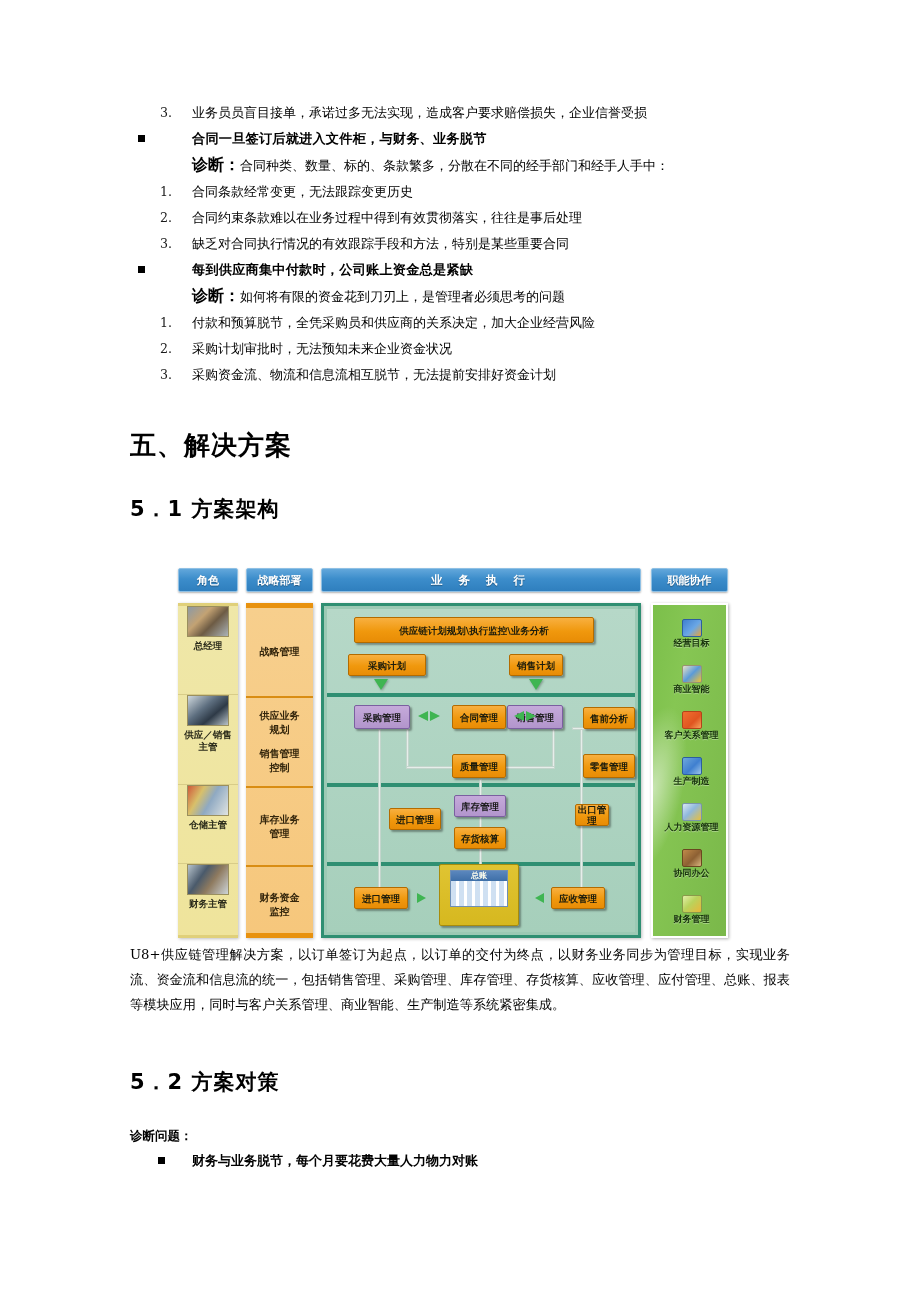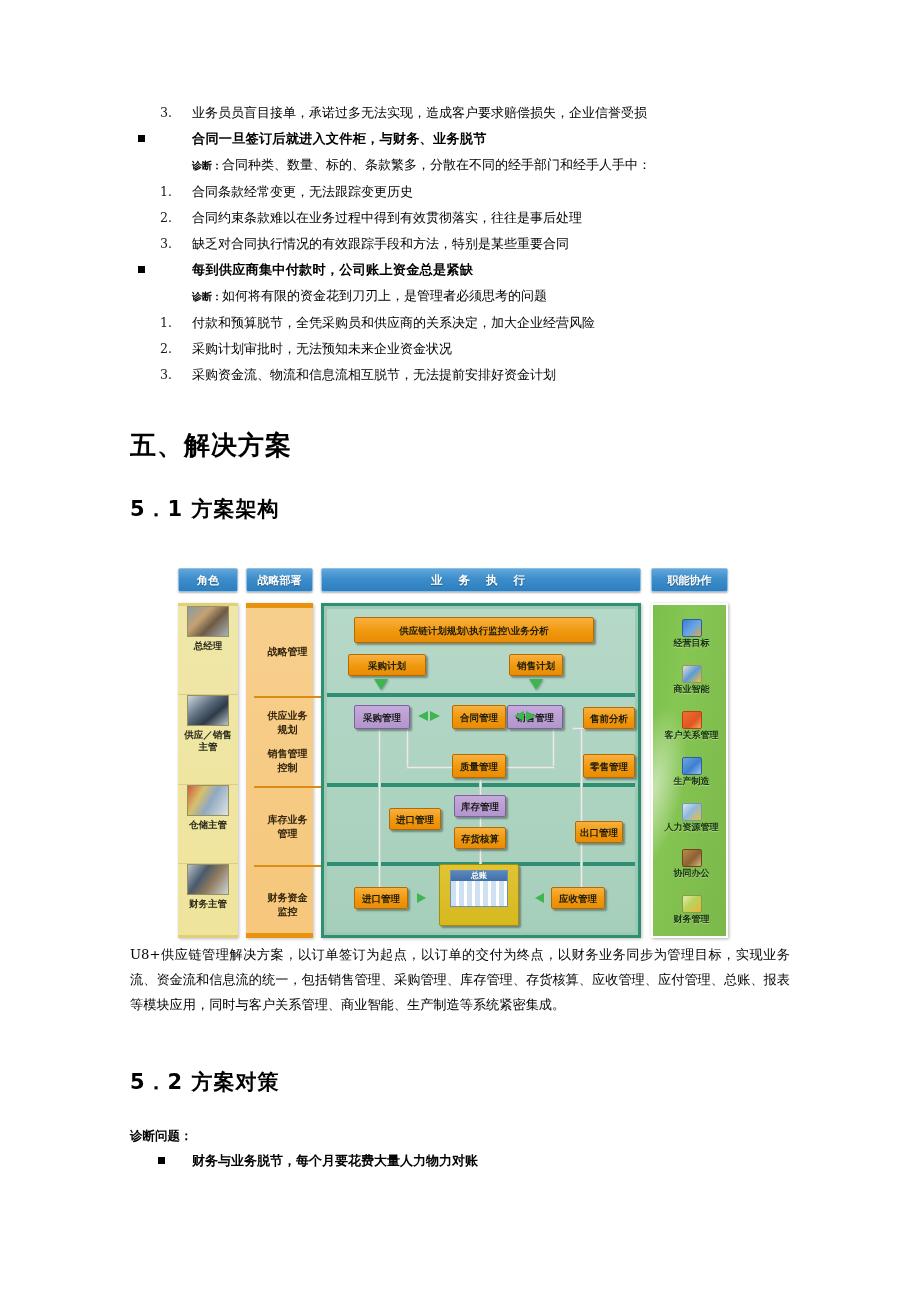--- a/index.html
+++ b/index.html
@@ -61,21 +61,21 @@
     background: #000;
     vertical-align: 1px;
   }
   .lvl-sq .txt { font-size: 13.2px; letter-spacing: .2px; }
 
   
   .lvl-diag .marker { width: 62px; padding-left: 30px; }
   .lvl-diag .lead {
     font-weight: bold;
     font-family: "DejaVu Sans", "Liberation Sans", sans-serif;
-    font-size: 10px;
+    font-size: 16px;
     text-align: center;
   }
   .lvl-diag .txt { font-size: 13px; margin-top: 45px; }
 
   
   h1.h-main {
     position: absolute;
     left: 130px;
     margin: 0;
     font-family: "DejaVu Sans", "Liberation Sans", sans-serif;
@@ -192,21 +192,21 @@
     position: absolute;
     left: 68px; top: 40px;
     width: 67px; height: 335px;
     background: linear-gradient(180deg,#f7cf8d 0%, #f6c77c 100%);
     border-top: 5px solid #e8920f;
     border-bottom: 5px solid #e8920f;
     box-shadow: 1px 1px 3px rgba(0,0,0,.25);
   }
   .strat-cell {
     position: absolute;
-    left: 8px; width: 67px;
+    left: 0; width: 67px;
     display: flex; flex-direction: column;
     align-items: center; justify-content: center;
     border-top: 2px solid #d98d13;
     font-family: "DejaVu Sans", "Liberation Sans", sans-serif;
     font-weight: bold; font-size: 10px;
     color: #34260c; text-align: center; line-height: 14px;
   }
   .strat-cell:first-child { border-top: none; }
   .strat-cell .gap { height: 10px; }
 
@@ -517,21 +517,21 @@
         <div class="fbox orange" style="left:256px;top:98px;width:52px;height:22px">售前分析</div>
 
         <div class="arrow-lr" style="left:91px;top:102px"></div>
         <div class="arrow-lr" style="left:186px;top:102px;left:187px"></div>
 
         <div class="fbox orange" style="left:125px;top:145px;width:54px;height:24px">质量管理</div>
         <div class="fbox orange" style="left:256px;top:145px;width:52px;height:24px">零售管理</div>
 
         <div class="fbox purple" style="left:127px;top:186px;width:52px;height:22px">库存管理</div>
         <div class="fbox orange" style="left:62px;top:199px;width:52px;height:22px">进口管理</div>
-        <div class="fbox orange" style="left:248px;top:212px;width:48px;height:22px">出口管理</div>
+        <div class="fbox orange" style="left:248px;top:195px;width:34px;height:22px">出口管理</div>
         <div class="fbox orange" style="left:127px;top:218px;width:52px;height:22px">存货核算</div>
 
         <div class="fbox yellowbig" style="left:112px;top:255px;width:80px;height:62px">
           <div class="ledger-art">
             <div class="ledger-title">总账</div>
           </div>
           <span>总账</span>
         </div>
 
         <div class="fbox orange" style="left:27px;top:278px;width:54px;height:22px">进口管理</div>

